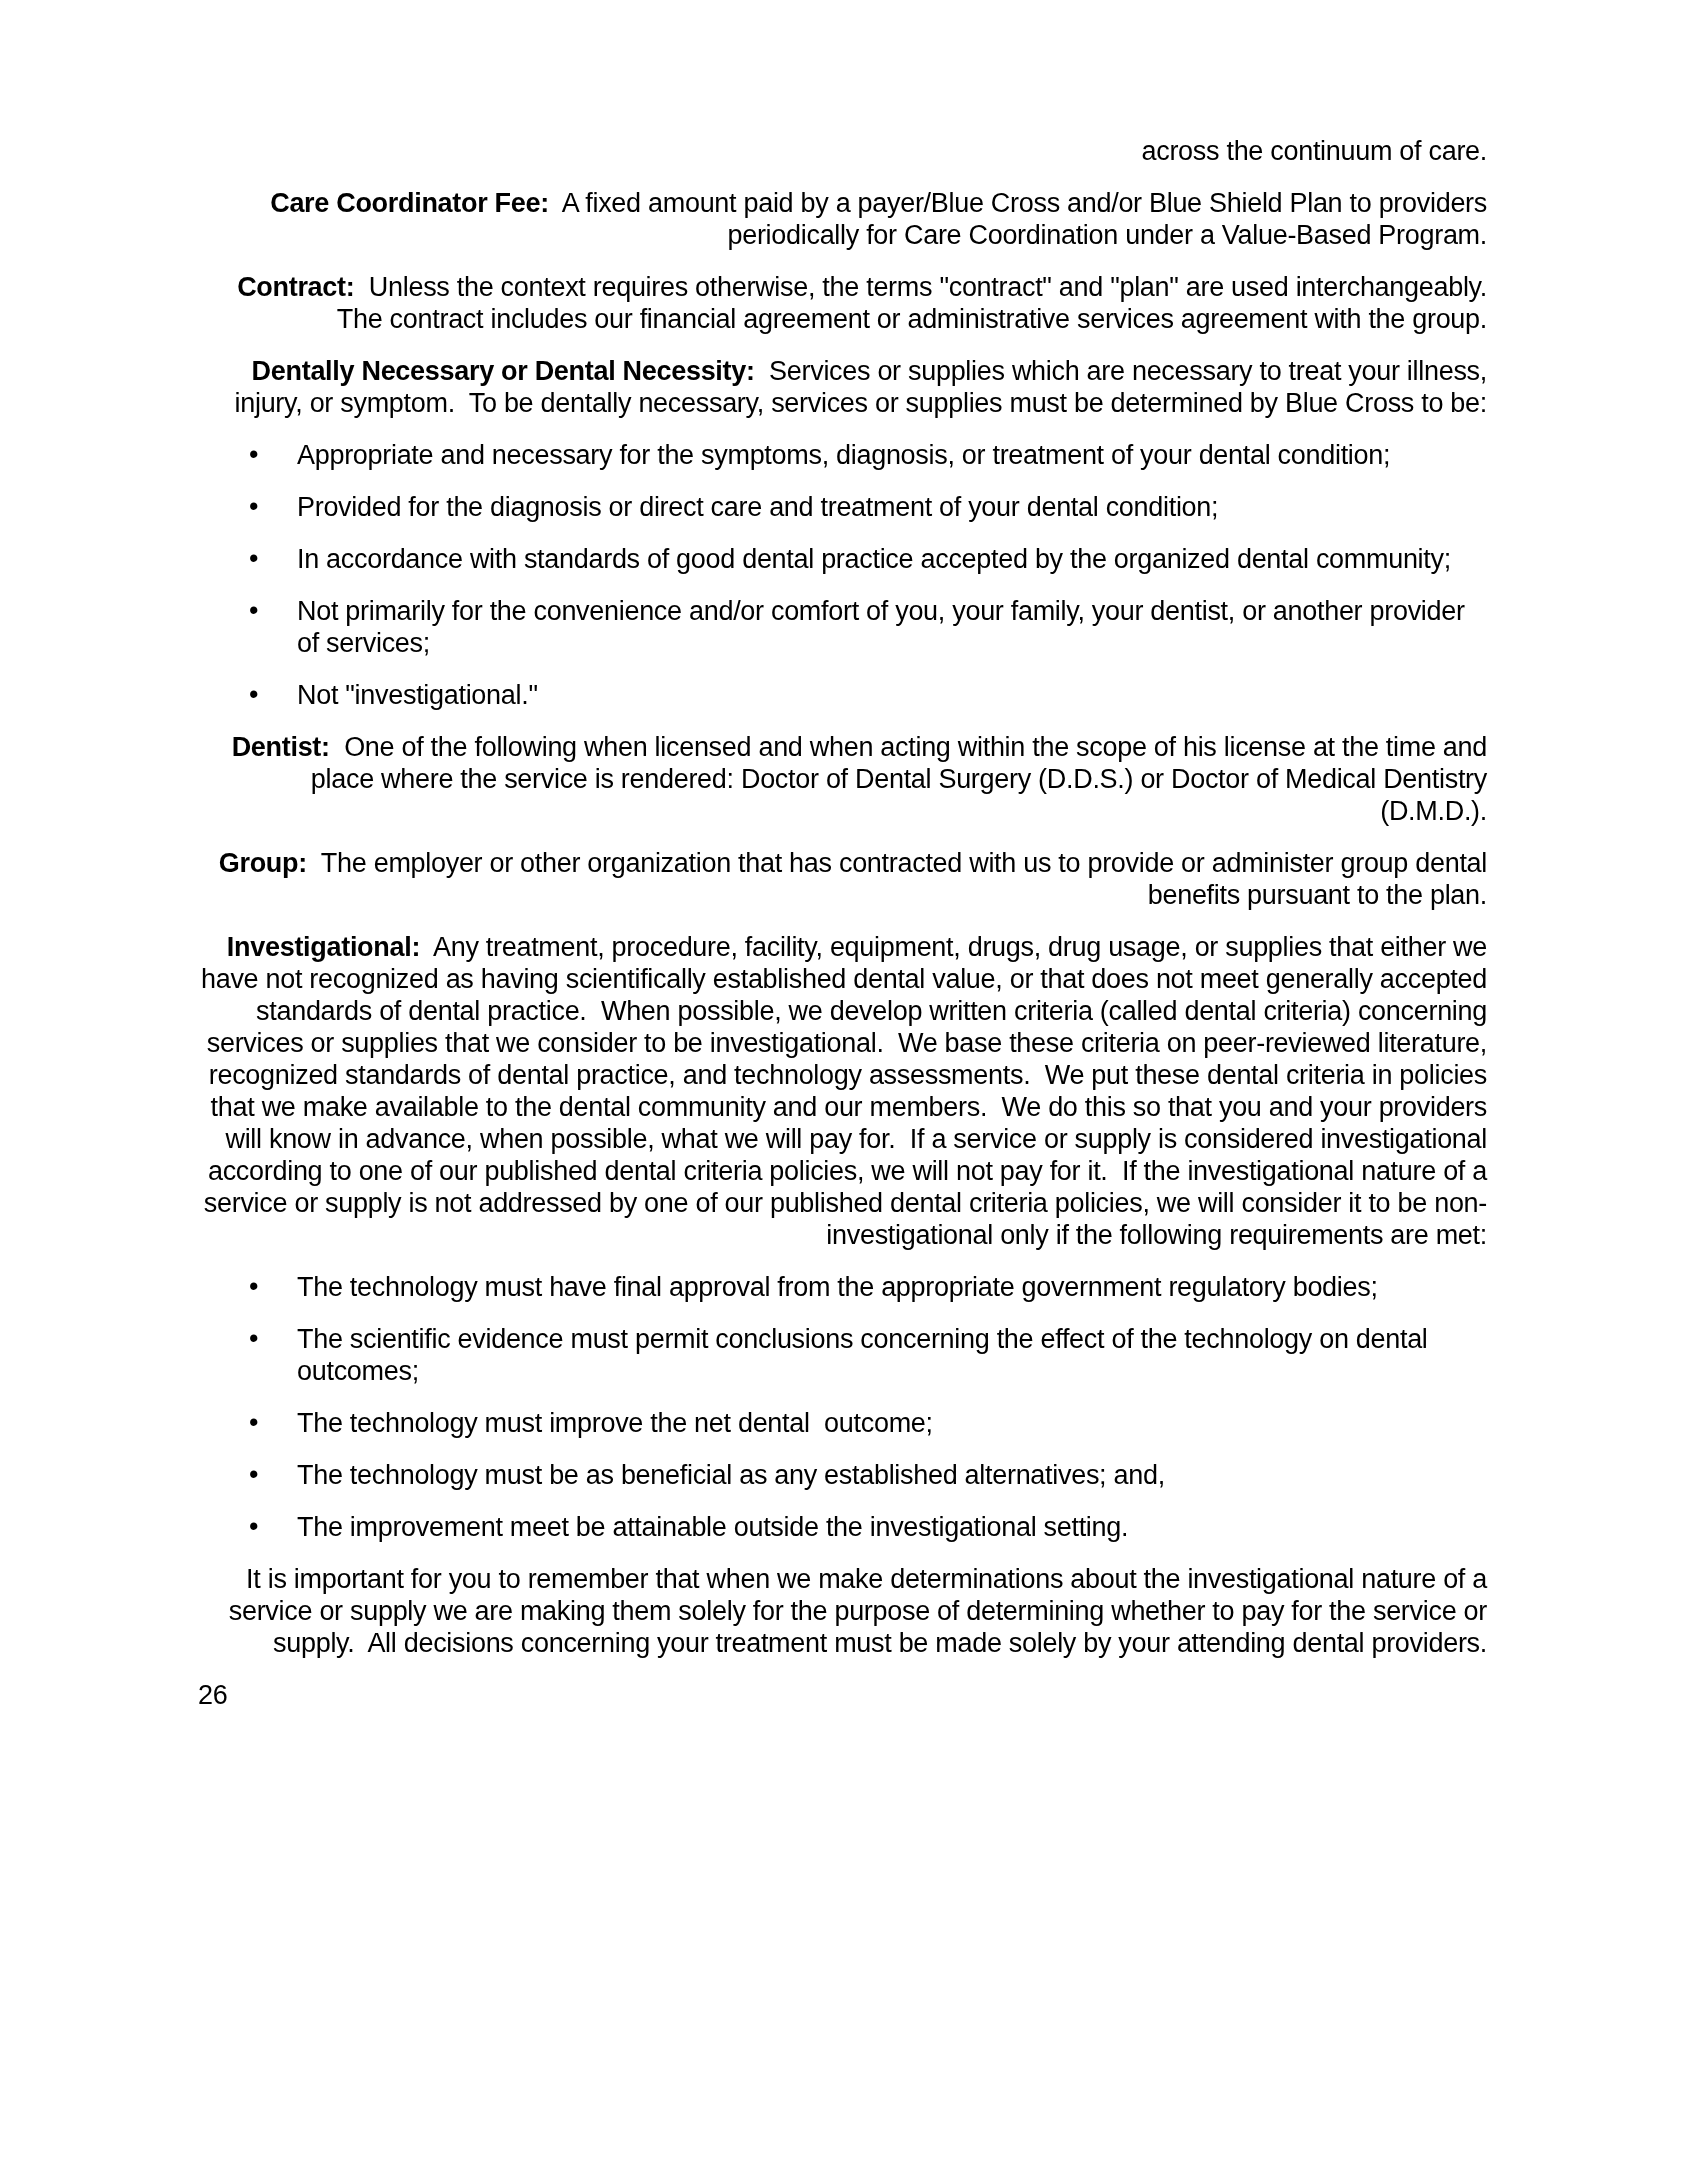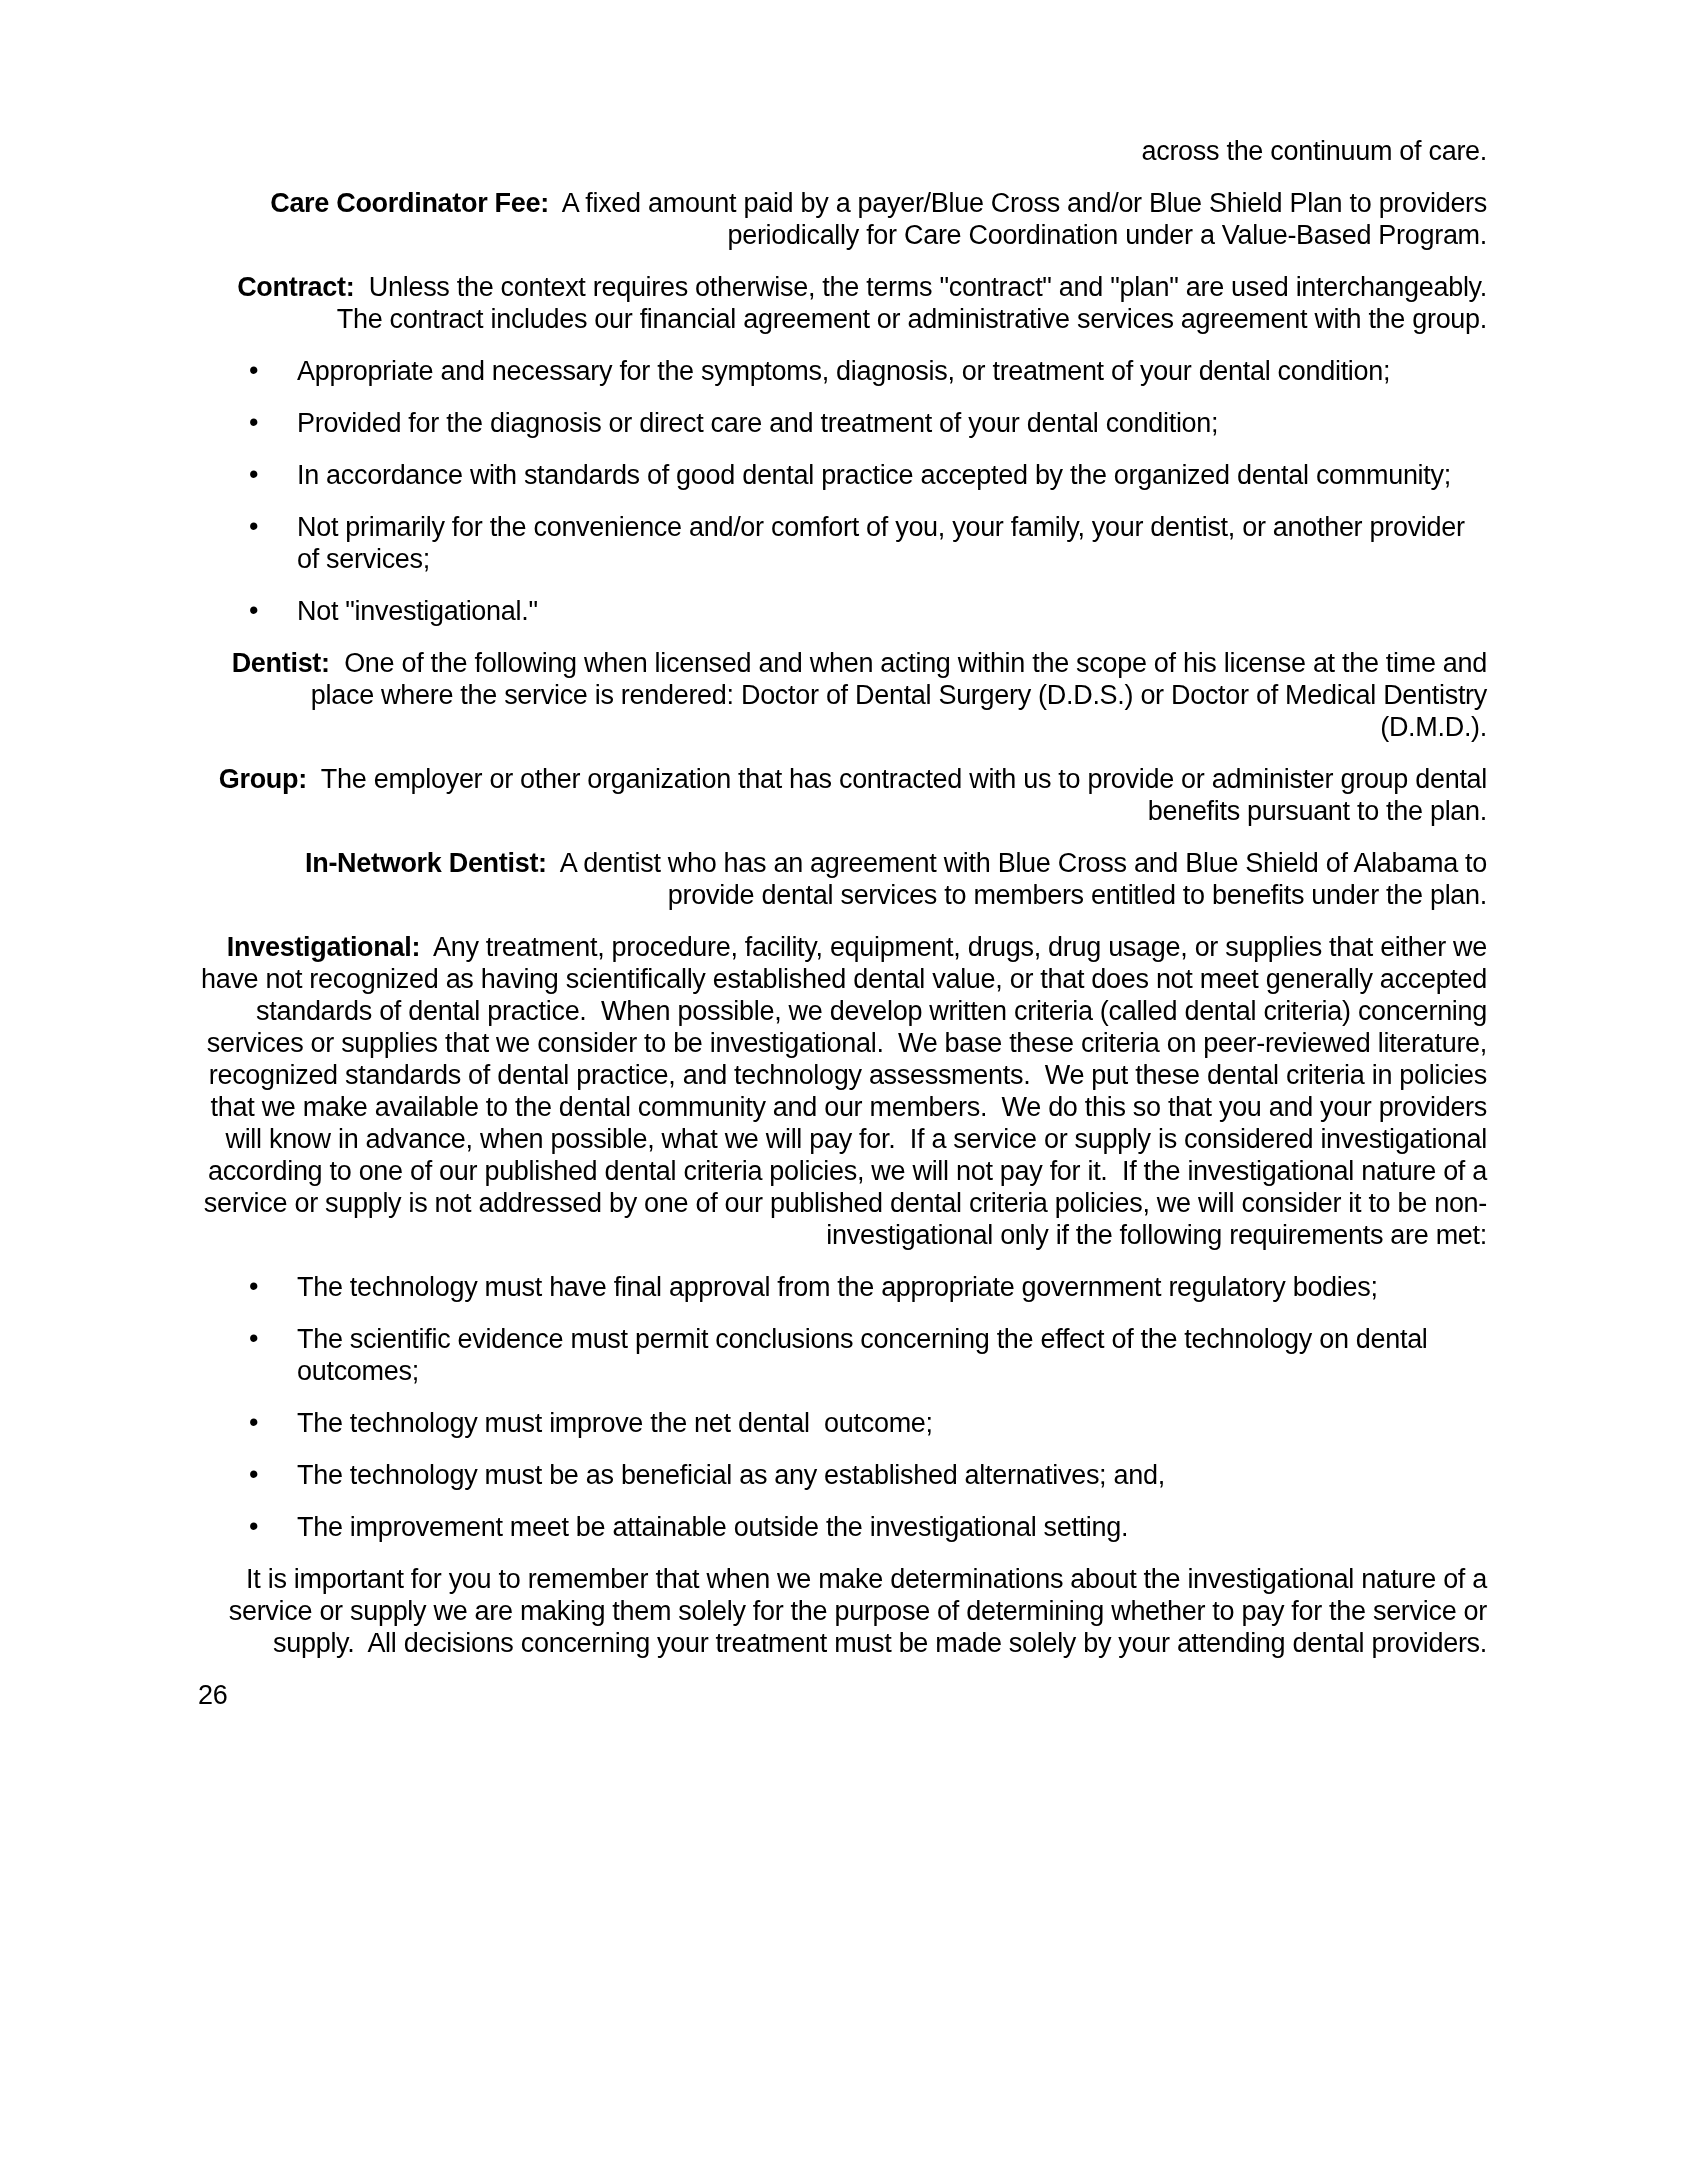--- a/index.html
+++ b/index.html
@@ -64,34 +64,34 @@
 
 <div class="page">
   <div class="content">
 
     <p class="para">across the continuum of care.</p>
 
     <p class="para"><span class="term">Care Coordinator Fee:</span><span>  A fixed amount paid by a payer/Blue Cross and/or Blue Shield Plan to providers periodically for Care Coordination under a Value-Based Program.</span></p>
 
     <p class="para"><span class="term">Contract:</span><span>  Unless the context requires otherwise, the terms "contract" and "plan" are used interchangeably.  The contract includes our financial agreement or administrative services agreement with the group.</span></p>
 
+    <p class="para"><span class="term">Dentally Necessary or Dental Necessity:</span><span>  Services or supplies which are necessary to treat your illness, injury, or symptom.  To be dentally necessary, services or supplies must be determined by Blue Cross to be:</span></p>
 
     <ul class="blist">
       <li><span class="dot">•</span><span>Appropriate and necessary for the symptoms, diagnosis, or treatment of your dental condition;</span></li>
       <li><span class="dot">•</span><span>Provided for the diagnosis or direct care and treatment of your dental condition;</span></li>
       <li><span class="dot">•</span><span>In accordance with standards of good dental practice accepted by the organized dental community;</span></li>
       <li><span class="dot">•</span><span>Not primarily for the convenience and/or comfort of you, your family, your dentist, or another provider of services;</span></li>
       <li><span class="dot">•</span><span>Not "investigational."</span></li>
     </ul>
 
     <p class="para"><span class="term">Dentist:</span><span>  One of the following when licensed and when acting within the scope of his license at the time and place where the service is rendered: Doctor of Dental Surgery (D.D.S.) or Doctor of Medical Dentistry (D.M.D.).</span></p>
 
     <p class="para"><span class="term">Group:</span><span>  The employer or other organization that has contracted with us to provide or administer group dental benefits pursuant to the plan.</span></p>
 
-    <p class="para"><span class="term">In-Network Dentist:</span><span>  A dentist who has an agreement with Blue Cross and Blue Shield of Alabama to provide dental services to members entitled to benefits under the plan.</span></p>
 
     <p class="para"><span class="term">Investigational:</span><span>  Any treatment, procedure, facility, equipment, drugs, drug usage, or supplies that either we have not recognized as having scientifically established dental value, or that does not meet generally accepted standards of dental practice.  When possible, we develop written criteria (called dental criteria) concerning services or supplies that we consider to be investigational.  We base these criteria on peer-reviewed literature, recognized standards of dental practice, and technology assessments.  We put these dental criteria in policies that we make available to the dental community and our members.  We do this so that you and your providers will know in advance, when possible, what we will pay for.  If a service or supply is considered investigational according to one of our published dental criteria policies, we will not pay for it.  If the investigational nature of a service or supply is not addressed by one of our published dental criteria policies, we will consider it to be non-investigational only if the following requirements are met:</span></p>
 
     <ul class="blist">
       <li><span class="dot">•</span><span>The technology must have final approval from the appropriate government regulatory bodies;</span></li>
       <li><span class="dot">•</span><span>The scientific evidence must permit conclusions concerning the effect of the technology on dental outcomes;</span></li>
       <li><span class="dot">•</span><span>The technology must improve the net dental  outcome;</span></li>
       <li><span class="dot">•</span><span>The technology must be as beneficial as any established alternatives; and,</span></li>
       <li><span class="dot">•</span><span>The improvement meet be attainable outside the investigational setting.</span></li>
     </ul>

